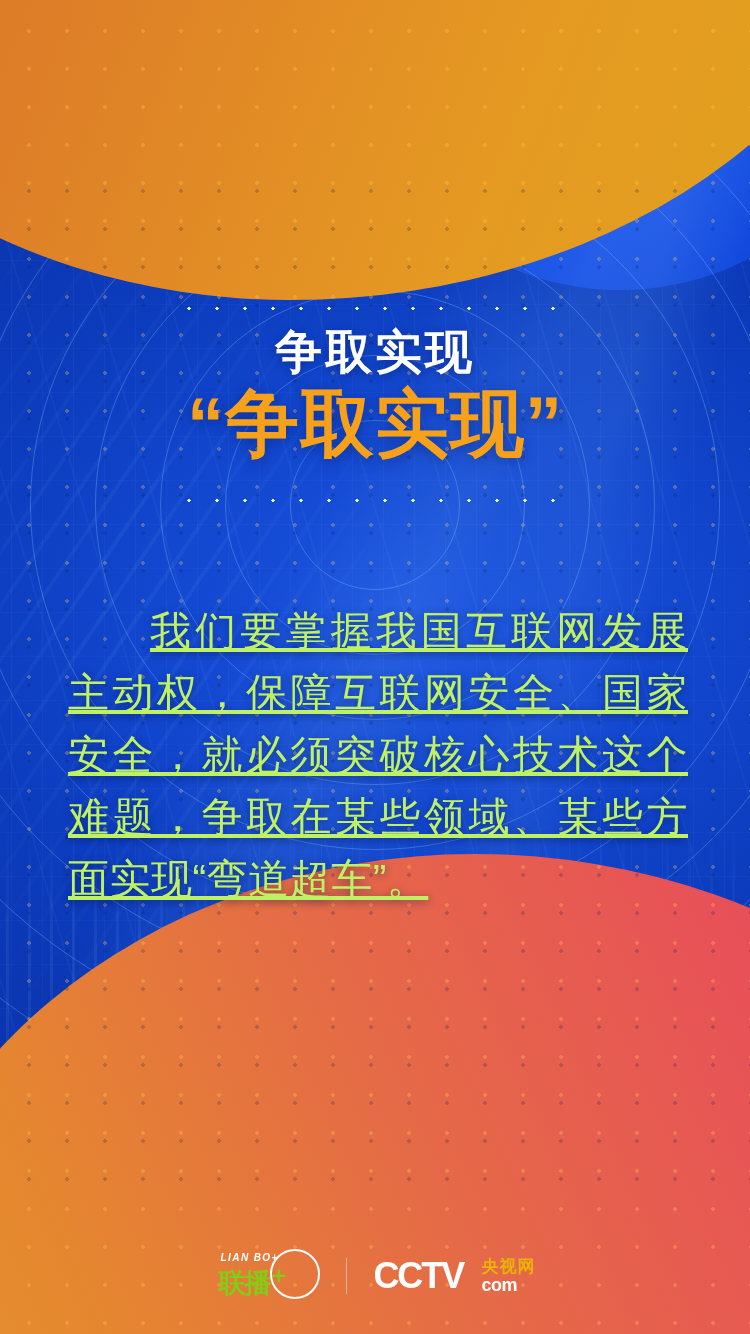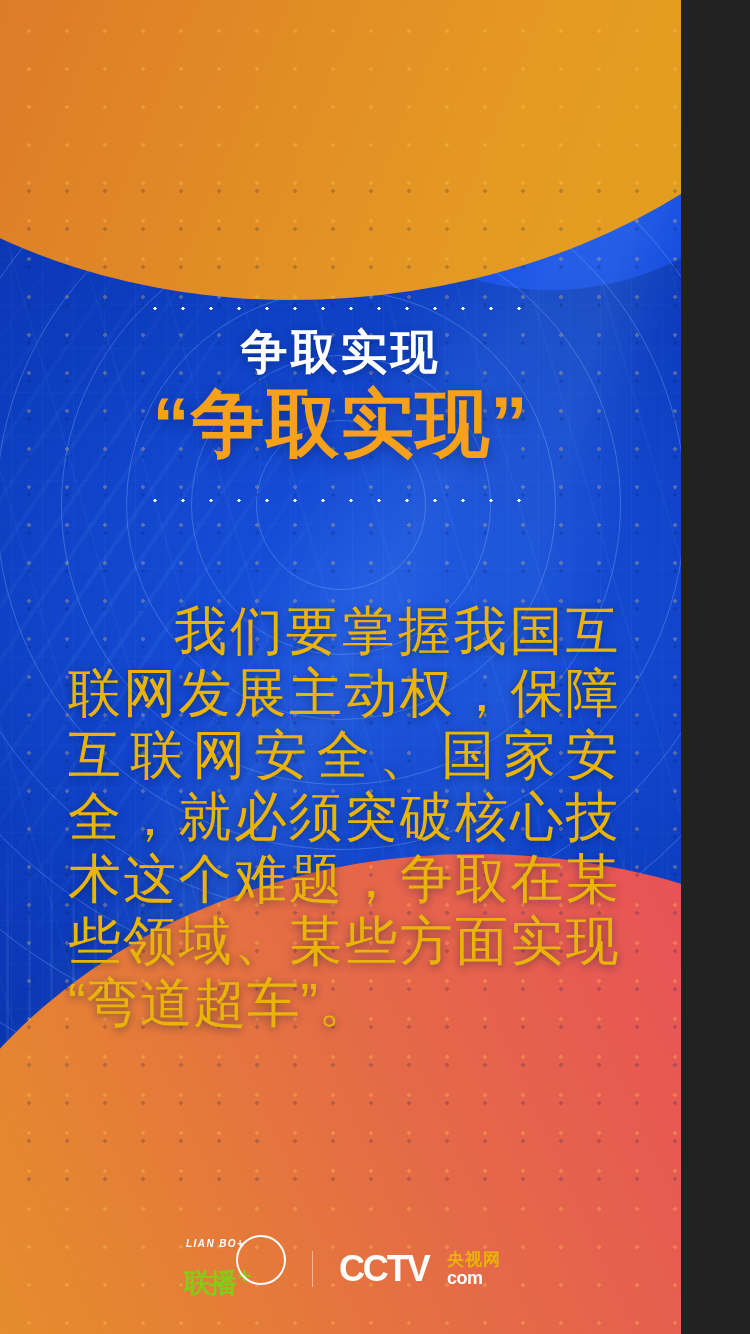--- a/index.html
+++ b/index.html
@@ -1,21 +1,21 @@
 <!DOCTYPE html>
 <html lang="zh"><head>
 <meta charset="utf-8">
 <title>联播+ 争取实现"弯道超车"</title>
 <style>
   html,body{margin:0;padding:0;background:#222;}
   *{box-sizing:border-box;}
 
   #poster{
     position:relative;
-    width:681px;
+    width:750px;
     height:1334px;
     overflow:hidden;
     font-family:"Liberation Sans","DejaVu Sans",sans-serif;
     background:#0B3CC0;
   }
 
   
   .layer-base{
     position:absolute; inset:0;
     background:
@@ -167,48 +167,49 @@
   }
   .title-line2{
     margin-top:6px;
     font-size:74px; line-height:1.08; font-weight:bold;
     color:#F7A11B; letter-spacing:1px;
     text-shadow:0 3px 14px rgba(0,20,80,.40);
   }
 
   .body-text{
     position:absolute; left:68px; right:62px; top:600px;
-    font-size:53px;
+    font-size:41px;
     line-height:62px;
-    color:#eab308;
+    color:#bef264;
     text-align:justify;
     text-indent:2em;
     letter-spacing:.5px;
     text-shadow:0 2px 9px rgba(0,18,70,.48);
+    text-decoration:underline;
   }
 
   
   .footer{
     position:absolute; left:0; right:0; bottom:34px;
     display:flex; align-items:center; justify-content:center; gap:26px;
   }
   .logo-lianbo{
     position:relative;
     display:flex; flex-direction:column; align-items:flex-start;
     padding:2px 34px 4px 4px;
   }
   .lianbo-ring{
     position:absolute; right:0; top:-2px;
     width:50px; height:50px; border-radius:50%;
     border:2px solid #ffffff;
   }
   .lianbo-pinyin{
     font-size:10px; font-weight:bold; font-style:italic;
     color:#ffffff; letter-spacing:1.4px; line-height:1;
-    margin-bottom:16px; padding-left:2px;text-align:right;
+    margin-bottom:2px; padding-left:2px;text-align:right;
   }
   .lianbo-cn{
     font-size:27px; font-weight:bold; color:#84cc16;
     line-height:1; letter-spacing:-1px;
     font-family:"DejaVu Sans","Liberation Sans",sans-serif;
   }
   .lianbo-cn .plus{font-size:20px; vertical-align:super;}
 
   .logo-sep{width:1px; height:36px; background:rgba(255,255,255,.45);}
 

